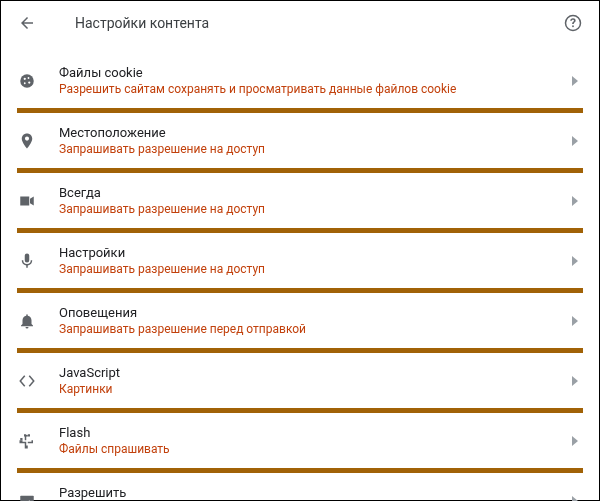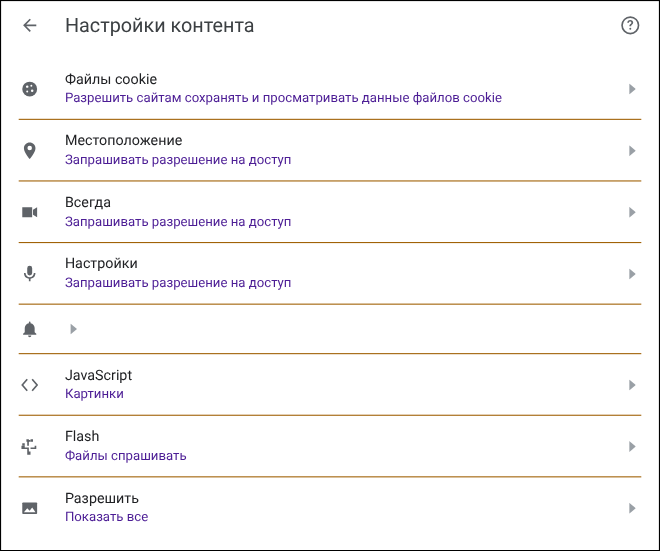--- a/index.html
+++ b/index.html
@@ -27,41 +27,42 @@
       width: 20px;
       height: 20px;
       display: flex;
       align-items: center;
       justify-content: center;
       cursor: pointer;
       color: #5f6368;
       margin-right: 22px;
     }
     .title {
-      font-size: 18px;
+      font-size: 14px;
       color: #3c4043;
       flex: 1;
+      margin-left: 16px;
     }
     .help-btn {
       width: 20px;
       height: 20px;
       display: flex;
       align-items: center;
       justify-content: center;
       cursor: pointer;
       color: #5f6368;
     }
     .list {
       padding: 0 16px;
     }
     .item {
       display: flex;
       align-items: center;
       padding: 12px 0;
-      border-bottom: 1px solid #a16207;
+      border-bottom: 5px solid #a16207;
       cursor: pointer;
     }
     .item:first-child {
       padding-top: 20px;
     }
     .item-icon {
       width: 20px;
       height: 20px;
       display: flex;
       align-items: center;
@@ -75,21 +76,21 @@
       flex: 1;
       min-width: 0;
     }
     .item-title {
       font-size: 13px;
       color: #202124;
       margin-bottom: 2px;
     }
     .item-sub {
       font-size: 12px;
-      color: #4c1d95;
+      color: #c2410c;
     }
     .chevron {
       width: 16px;
       height: 16px;
       display: flex;
       align-items: center;
       justify-content: center;
       color: #9aa0a6;
       flex-shrink: 0;
     }
@@ -188,20 +189,24 @@
           </svg>
         </div>
     </div>
 
     <div class="item">
       <div class="item-icon">
         <svg viewBox="0 0 24 24">
             <path d="M12 22a2 2 0 002-2h-4a2 2 0 002 2zm6-6V11c0-3-2-5.5-5-6V4a1 1 0 00-2 0v1c-3 .5-5 3-5 6v5l-2 2v1h16v-1l-2-2z"></path>
           </svg>
       </div>
+      <div class="item-text">
+        <div class="item-title">Оповещения</div>
+        <div class="item-sub">Запрашивать разрешение перед отправкой</div>
+      </div>
       <div class="chevron">
           <svg viewBox="0 0 6 10">
             <path d="M0 0l6 5-6 5z"></path>
           </svg>
         </div>
     </div>
 
     <div class="item">
       <div class="item-icon">
         <svg viewBox="0 0 24 24">

